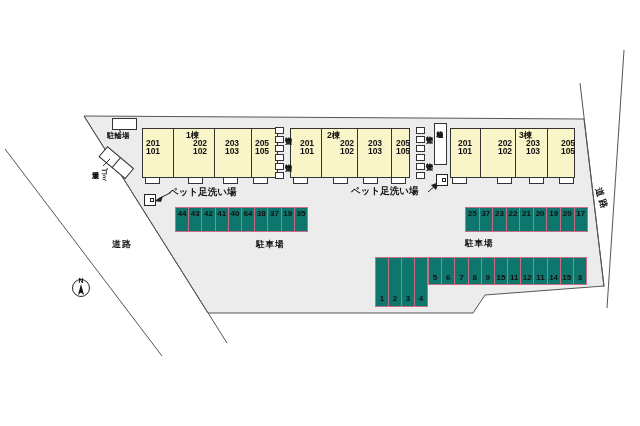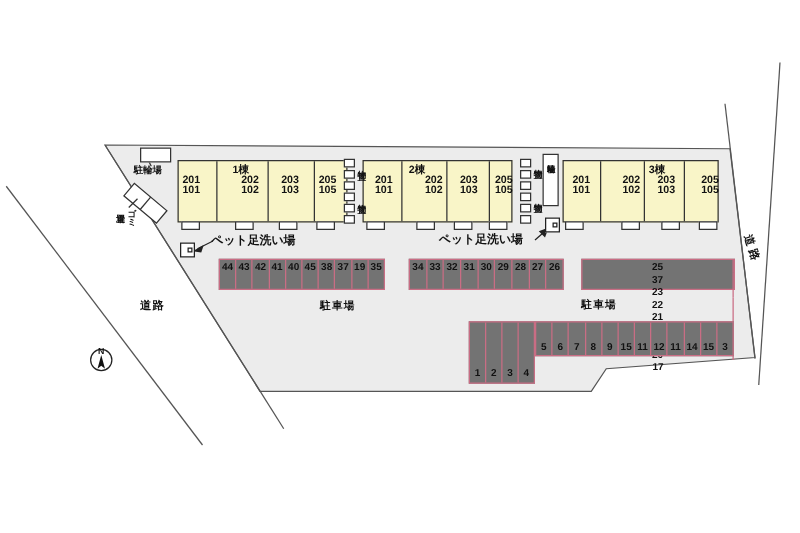--- a/index.html
+++ b/index.html
@@ -6,21 +6,21 @@
   #stage{position:relative;width:640px;height:426px;background:#fff;overflow:hidden;
          font-family:"Liberation Sans","DejaVu Sans",sans-serif;color:#111;}
   #plan-svg{position:absolute;left:0;top:0;z-index:0;}
   
   .bldg{position:absolute;top:128px;height:50px;background:#f9f5c8;border:1px solid #333;box-sizing:border-box;z-index:2;}
   .divider{position:absolute;top:0;bottom:0;width:1px;background:#333;}
   .tab{position:absolute;top:177px;height:7px;width:15px;background:#fff;border:1px solid #333;box-sizing:border-box;z-index:3;}
   .btitle{position:absolute;font-size:8.5px;font-weight:bold;z-index:4;white-space:nowrap;}
   .ulabel{position:absolute;width:24px;font-size:8.5px;font-weight:bold;line-height:8px;text-align:center;z-index:4;}
   
-  .cellrow{position:absolute;display:flex;background:#737373;border:1px solid #c96d84;box-sizing:border-box;z-index:2;}
+  .cellrow{position:absolute;display:flex;background:#0f766e;border:1px solid #c96d84;box-sizing:border-box;z-index:2;}
   .cell{flex:1;border-right:1px solid #c96d84;display:flex;justify-content:center;align-items:flex-start;
         padding-top:1px;font-size:8px;font-weight:bold;box-sizing:border-box;}
   .cell:last-child{border-right:none;}
   .tall .cell{align-items:flex-end;padding-bottom:3px;}
   .mid .cell{align-items:flex-end;padding-bottom:2px;}
   
   .sbox{position:absolute;width:9px;height:7px;background:#fff;border:1px solid #333;box-sizing:border-box;z-index:2;}
   .wrect{position:absolute;background:#fff;border:1px solid #333;box-sizing:border-box;z-index:2;}
   .vtext{position:absolute;writing-mode:vertical-rl;text-orientation:upright;font-size:7px;font-weight:bold;
          letter-spacing:1px;line-height:7px;z-index:4;white-space:nowrap;}
@@ -197,38 +197,27 @@
     </div>
   <div class="note" style="left:169px;top:186px;font-size:9.5px;">ペット足洗い場</div>
   <div class="note" style="left:351px;top:185px;font-size:9.5px;">ペット足洗い場</div>
 
   <div class="cellrow" style="left:175px;top:207px;width:133px;height:25px;">
     <div class="cell">44</div>
     <div class="cell">43</div>
     <div class="cell">42</div>
     <div class="cell">41</div>
     <div class="cell">40</div>
-    <div class="cell">45</div>
+    <div class="cell">64</div>
     <div class="cell">38</div>
     <div class="cell">37</div>
     <div class="cell">19</div>
     <div class="cell">35</div>
   </div>
-  <div class="cellrow" style="left:327px;top:207px;width:124px;height:25px;">
-    <div class="cell">34</div>
-    <div class="cell">33</div>
-    <div class="cell">32</div>
-    <div class="cell">31</div>
-    <div class="cell">30</div>
-    <div class="cell">29</div>
-    <div class="cell">28</div>
-    <div class="cell">27</div>
-    <div class="cell">26</div>
-  </div>
-  <div class="cellrow" style="left:465px;top:207px;width:123px;height:25px;flex-direction:column;">
+  <div class="cellrow" style="left:465px;top:207px;width:123px;height:25px;">
     <div class="cell">25</div>
     <div class="cell">37</div>
     <div class="cell">23</div>
     <div class="cell">22</div>
     <div class="cell">21</div>
     <div class="cell">20</div>
     <div class="cell">19</div>
     <div class="cell">20</div>
     <div class="cell">17</div>
   </div>

